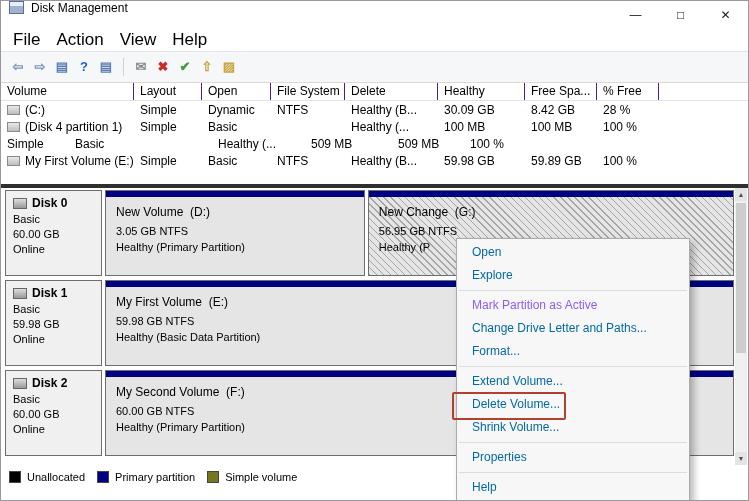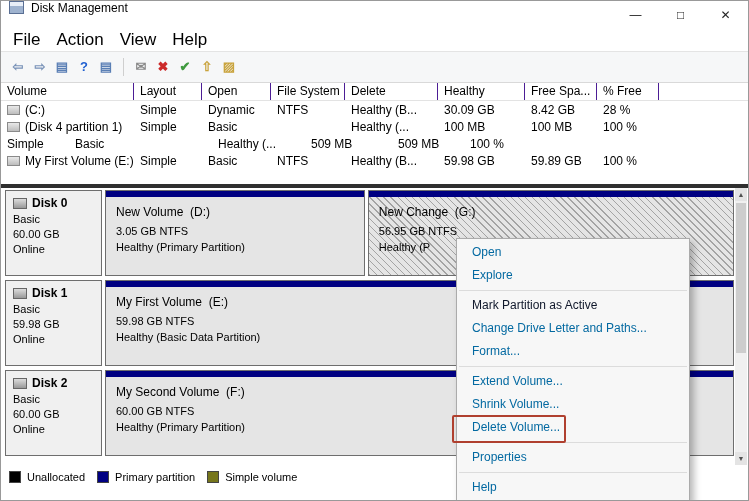--- a/index.html
+++ b/index.html
@@ -56,21 +56,21 @@
 
   
   .vscroll { position: absolute; right: 1px; top: 187px; width: 12px; height: 277px; background: #f0f0f0; display: flex; flex-direction: column; }
   .sb-btn { height: 13px; text-align: center; font-size: 7px; line-height: 13px; color: #505050; background: #e4e4e4; }
   .sb-track { flex: 1; position: relative; }
   .sb-thumb { position: absolute; left: 1px; right: 1px; top: 2px; height: 150px; background: #cdcdcd; }
 
   
   .ctx { position: absolute; left: 455px; top: 237px; width: 234px; background: #f7f7f7; border: 1px solid #ababab; box-shadow: 4px 4px 7px rgba(0,0,0,.28); padding: 2px 0; font-size: 12px; z-index: 10; }
   .ctx-item { height: 23px; line-height: 23px; padding-left: 15px; color: #0369a1; position: relative; white-space: nowrap; }
-  .ctx-item.disabled { color: #0f172a; }
+  .ctx-item.disabled { color: #8b5cf6; }
   .ctx-sep { height: 1px; background: #dcdcdc; margin: 3px 2px; }
   .ctx-item.highlighted::after { content: ""; position: absolute; left: -5px; top: -1px; width: 110px; height: 24px; border: 2px solid var(--ring, #b0402f); border-radius: 2px; pointer-events: none; }
 </style>
 </head>
 <body>
 
 <div class="window">
 
   <div class="titlebar">
     <span class="app-icon"></span>
@@ -261,21 +261,21 @@
 
   <div class="ctx" id="ctxmenu">
       <div class="ctx-item">Open</div>
       <div class="ctx-item">Explore</div>
       <div class="ctx-sep"></div>
       <div class="ctx-item disabled">Mark Partition as Active</div>
       <div class="ctx-item">Change Drive Letter and Paths...</div>
       <div class="ctx-item">Format...</div>
       <div class="ctx-sep"></div>
       <div class="ctx-item">Extend Volume...</div>
+      <div class="ctx-item highlighted">Delete Volume...</div>
       <div class="ctx-item">Shrink Volume...</div>
-      <div class="ctx-item highlighted">Delete Volume...</div>
       <div class="ctx-sep"></div>
       <div class="ctx-item">Properties</div>
       <div class="ctx-sep"></div>
       <div class="ctx-item">Help</div>
     </div>
 
 </div>
 
 </body></html>

